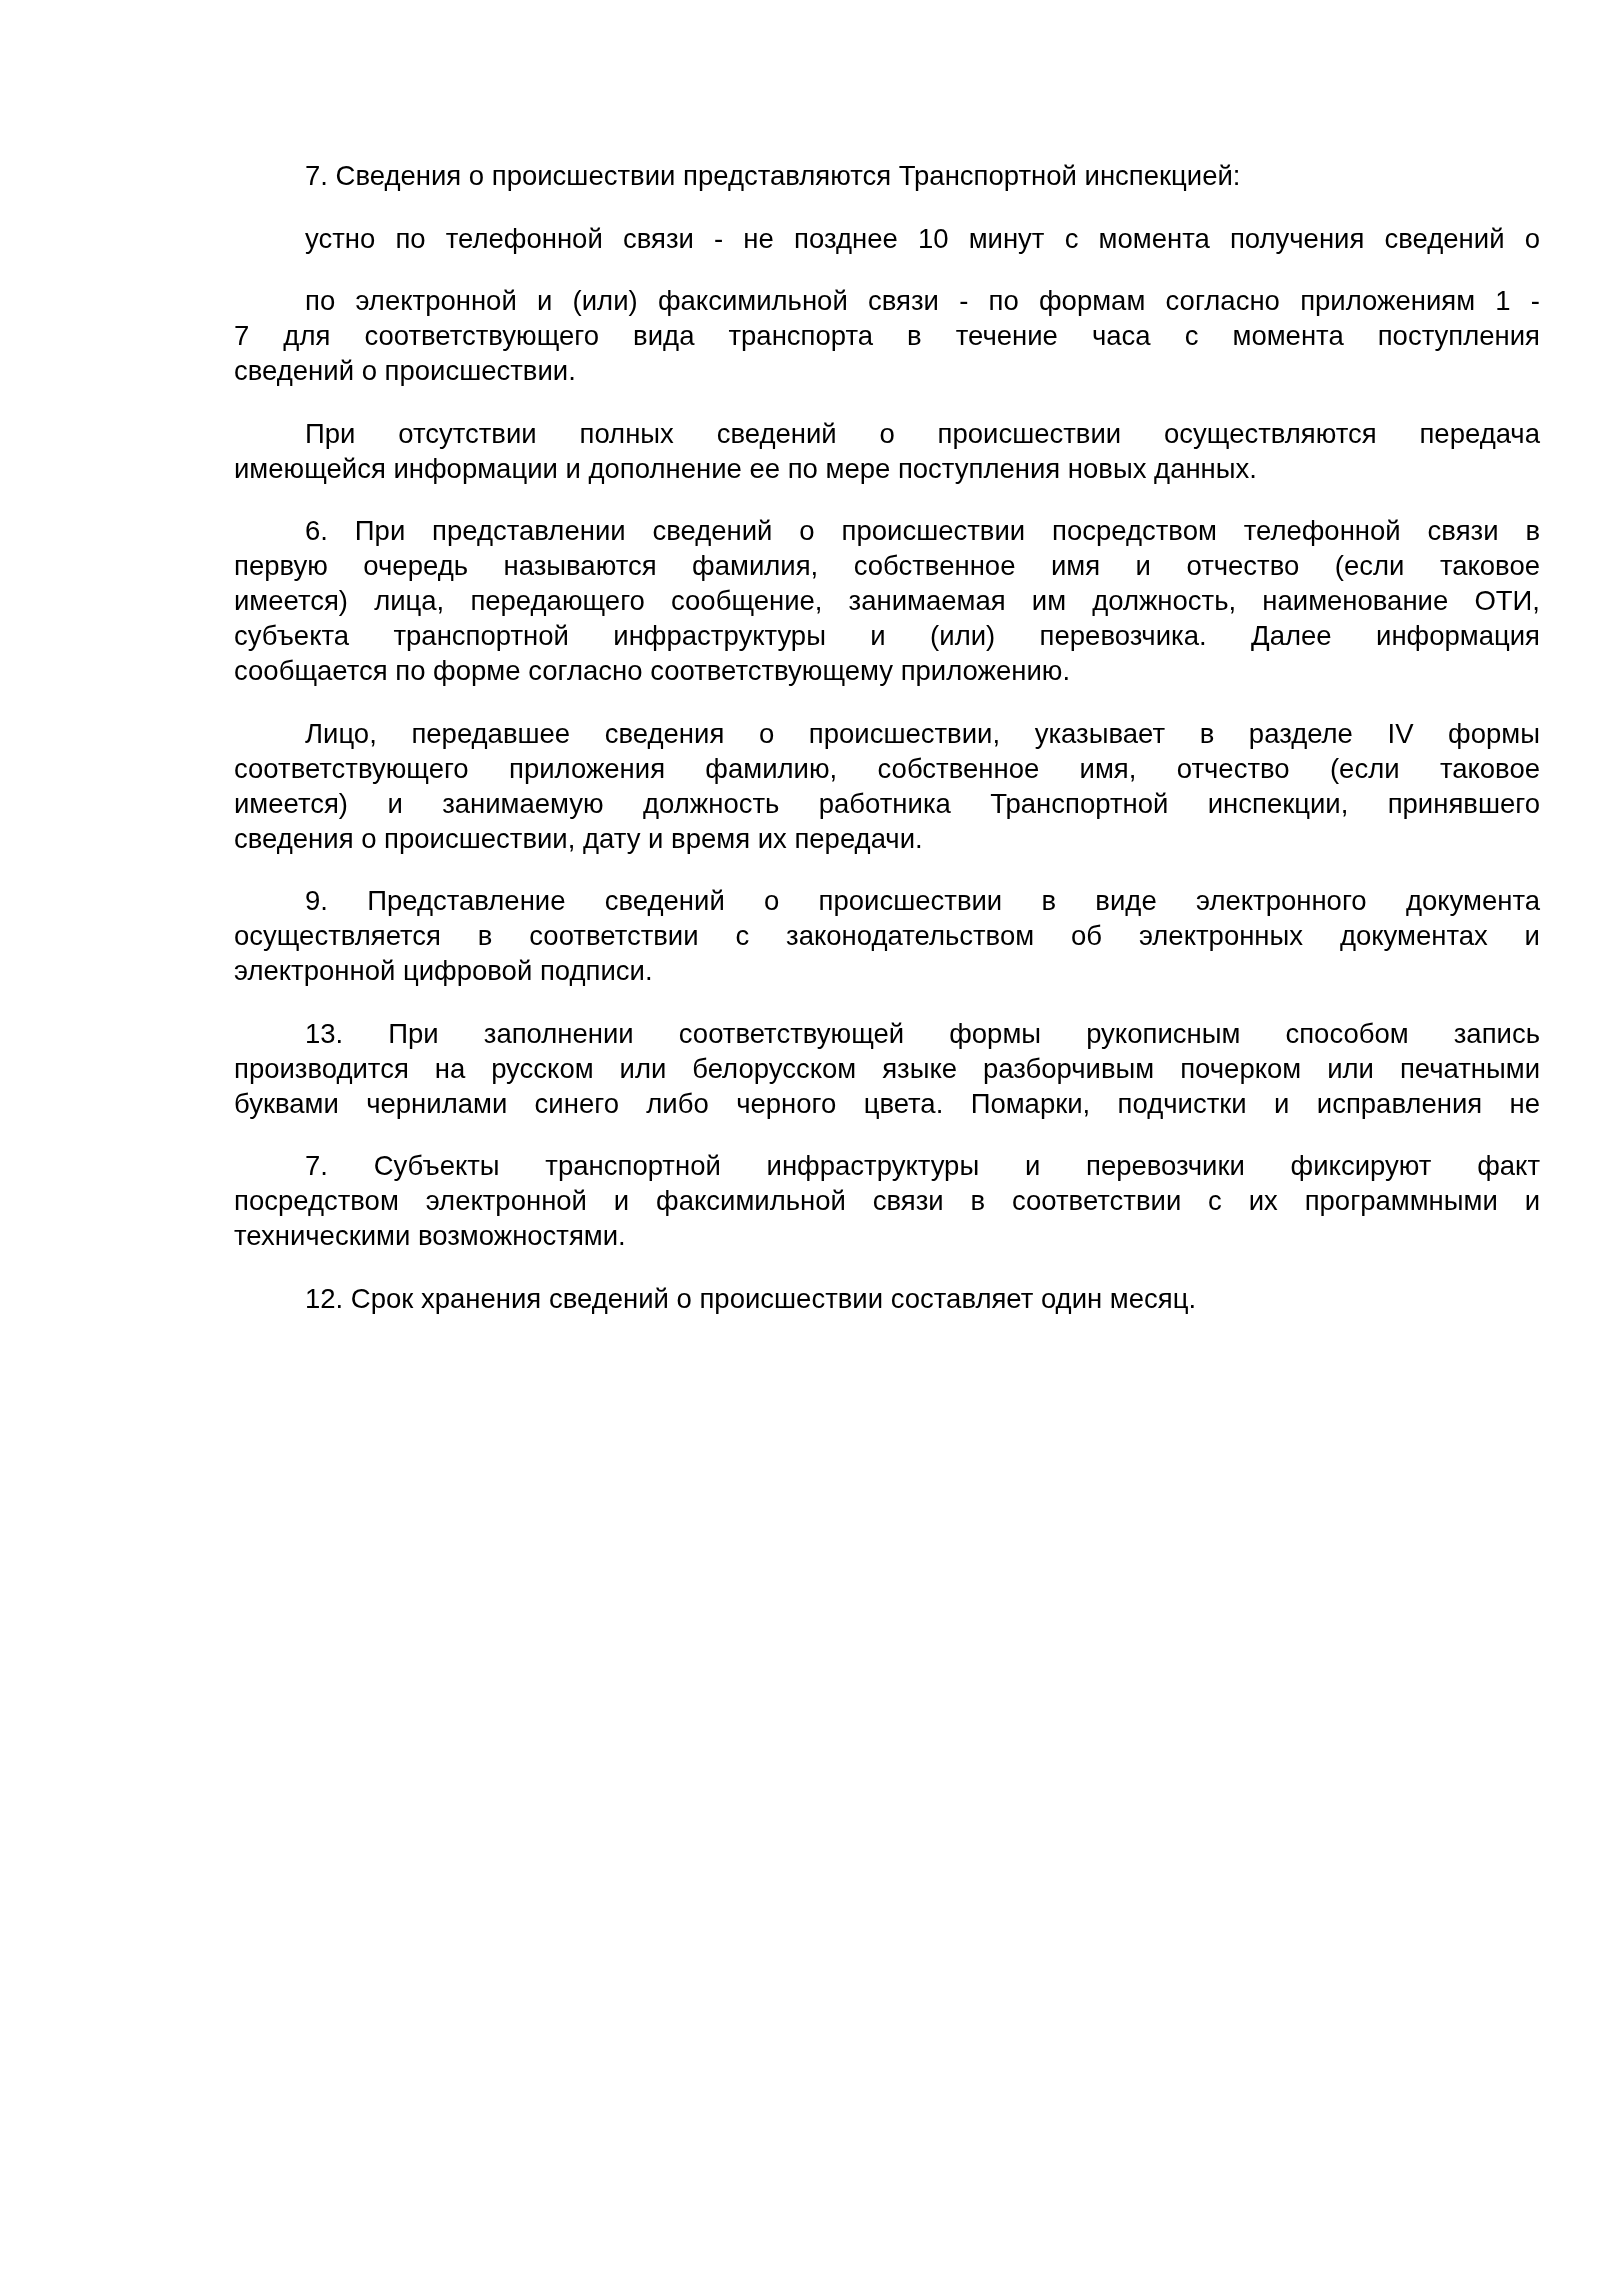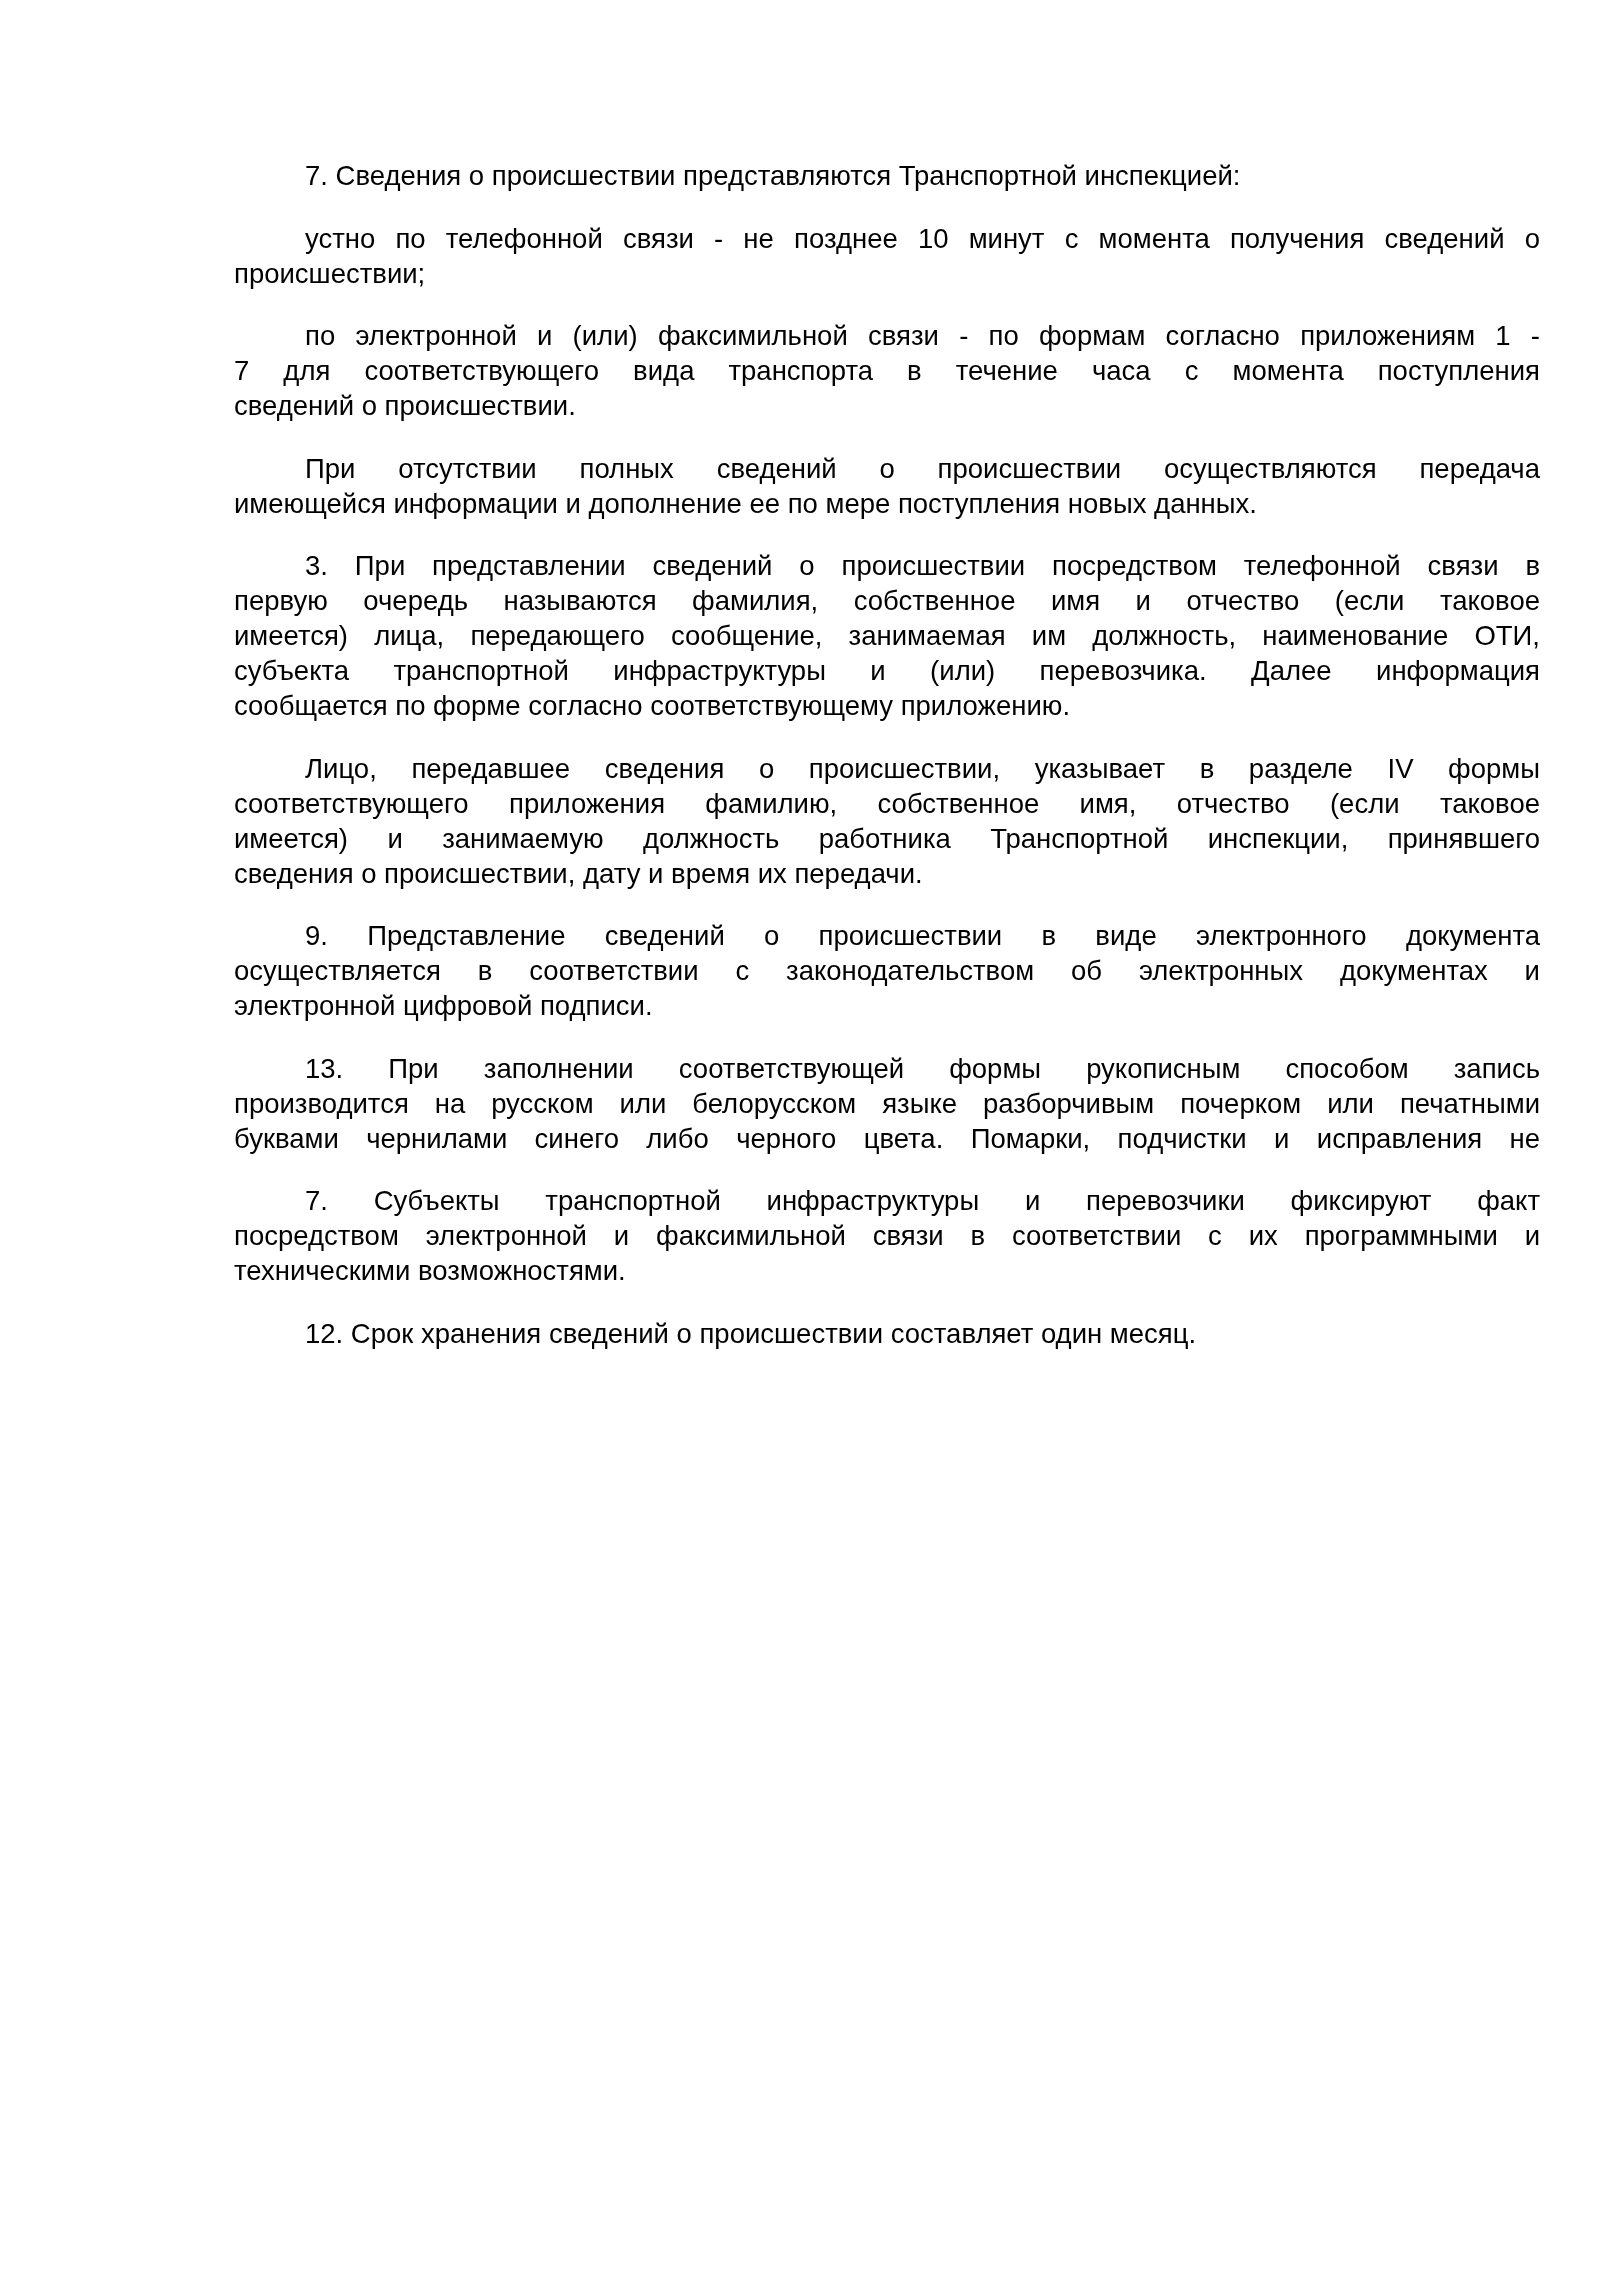--- a/index.html
+++ b/index.html
@@ -46,33 +46,32 @@
 </head>
 <body>
 
 <div class="page" style="background: rgb(255, 255, 255);">
   <div class="doc-body" style="color: rgb(0, 0, 0);">
       <div class="paragraph">
         <div class="line first last">7. Сведения о происшествии представляются Транспортной инспекцией:</div>
       </div>
       <div class="paragraph">
         <div class="line first">устно по телефонной связи - не позднее 10 минут с момента получения сведений о</div>
-        <div class="line last">происшествии;</div>
       </div>
       <div class="paragraph">
         <div class="line first">по электронной и (или) факсимильной связи - по формам согласно приложениям 1 -</div>
         <div class="line">7 для соответствующего вида транспорта в течение часа с момента поступления</div>
         <div class="line last">сведений о происшествии.</div>
       </div>
       <div class="paragraph">
         <div class="line first">При отсутствии полных сведений о происшествии осуществляются передача</div>
         <div class="line last">имеющейся информации и дополнение ее по мере поступления новых данных.</div>
       </div>
       <div class="paragraph">
-        <div class="line first">3. При представлении сведений о происшествии посредством телефонной связи в</div>
+        <div class="line first">6. При представлении сведений о происшествии посредством телефонной связи в</div>
         <div class="line">первую очередь называются фамилия, собственное имя и отчество (если таковое</div>
         <div class="line">имеется) лица, передающего сообщение, занимаемая им должность, наименование ОТИ,</div>
         <div class="line">субъекта транспортной инфраструктуры и (или) перевозчика. Далее информация</div>
         <div class="line last">сообщается по форме согласно соответствующему приложению.</div>
       </div>
       <div class="paragraph">
         <div class="line first">Лицо, передавшее сведения о происшествии, указывает в разделе IV формы</div>
         <div class="line">соответствующего приложения фамилию, собственное имя, отчество (если таковое</div>
         <div class="line">имеется) и занимаемую должность работника Транспортной инспекции, принявшего</div>
         <div class="line last">сведения о происшествии, дату и время их передачи.</div>

